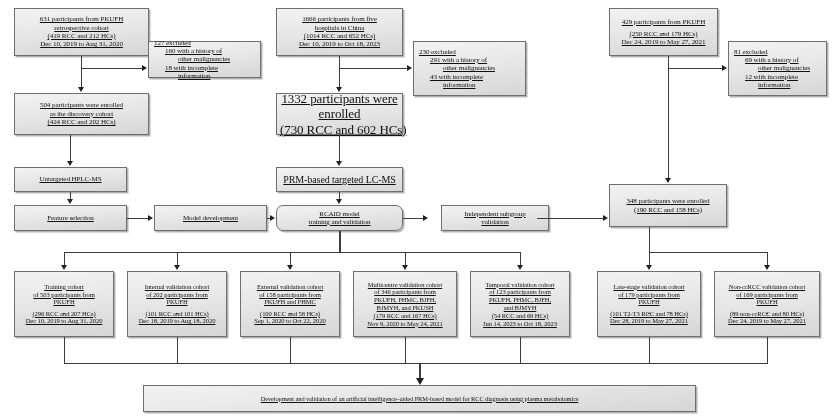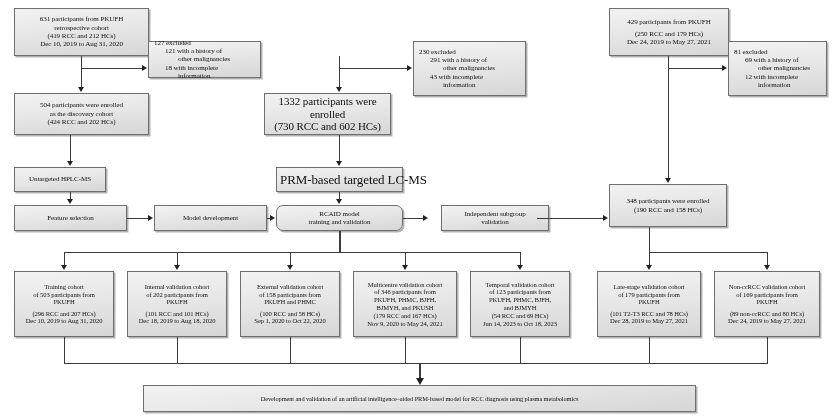--- a/index.html
+++ b/index.html
@@ -21,20 +21,21 @@
     border:1px solid #6f6f6f;
     background:linear-gradient(175deg,#f2f2f2 0%,#e7e7e7 45%,#d6d6d6 100%);
     box-shadow:1.5px 1.5px 0 rgba(0,0,0,0.30);
     display:flex;
     align-items:center;
     justify-content:center;
     text-align:center;
     line-height:1.18;
     letter-spacing:-0.1px;
     padding:2px 3px;
+    text-decoration:underline;
   }
   .box .txt{width:100%;}
   .box .ln{display:block;white-space:nowrap;}
   .box.excl{
     justify-content:flex-start;
     text-align:left;
     padding-left:5px;
   }
   .box.excl .txt{width:100%;}
   .box.excl .ln{white-space:nowrap;}
@@ -72,93 +73,101 @@
         <span class="ln">631 participants from PKUFH</span>
         <span class="ln">retrospective cohort</span>
         <span class="ln">(419 RCC and 212 HCs)</span>
         <span class="ln">Dec 10, 2019 to Aug 31, 2020</span>
       </span>
   </div>
 
   <div class="box excl" style="left:148px;top:41px;width:113px;height:37px;font-size:7.1px;">
     <span class="txt">
         <span class="ln">127 excluded</span>
-        <span class="ln ind1">121 with a history of</span>
+        <span class="ln ind1">160 with a history of</span>
         <span class="ln ind2">other malignancies</span>
         <span class="ln ind1">18 with incomplete</span>
         <span class="ln ind2">information</span>
       </span>
   </div>
 
   <div class="box" style="left:14px;top:93px;width:135px;height:42px;font-size:7.1px;">
     <span class="txt">
         <span class="ln">504 participants were enrolled</span>
         <span class="ln">as the discovery cohort</span>
         <span class="ln">(424 RCC and 202 HCs)</span>
       </span>
   </div>
 
-  <div class="box" style="left:14px;top:167px;width:92px;height:25px;font-size:7.1px;">
+  <div class="box" style="left:14px;top:167px;width:113px;height:25px;font-size:7.1px;">
     <span class="txt">
         <span class="ln">Untargeted HPLC-MS</span>
       </span>
   </div>
 
   <div class="box" style="left:14px;top:205px;width:113px;height:26px;font-size:7.1px;">
     <span class="txt">
         <span class="ln">Feature selection</span>
       </span>
   </div>
 
   <div class="box" style="left:154px;top:205px;width:113px;height:26px;font-size:7.1px;">
     <span class="txt">
         <span class="ln">Model development</span>
       </span>
   </div>
 
+  <div class="box" style="left:276px;top:8px;width:127px;height:48px;font-size:7.1px;">
+    <span class="txt">
+        <span class="ln">1666 participants from five</span>
+        <span class="ln">hospitals in China</span>
+        <span class="ln">(1014 RCC and 652 HCs)</span>
+        <span class="ln">Dec 10, 2019 to Oct 18, 2023</span>
+      </span>
+  </div>
 
   <div class="box excl" style="left:413px;top:41px;width:113px;height:55px;font-size:7.1px;">
     <span class="txt">
         <span class="ln">230 excluded</span>
         <span class="ln ind1">291 with a history of</span>
         <span class="ln ind2">other malignancies</span>
         <span class="ln ind1">43 with incomplete</span>
         <span class="ln ind2">information</span>
       </span>
   </div>
 
-  <div class="box" style="left:264px;top:93px;width:127px;height:42px;font-size:11px;">
+  <div class="box" style="left:276px;top:93px;width:127px;height:42px;font-size:13px;">
     <span class="txt">
         <span class="ln">1332 participants were</span>
         <span class="ln">enrolled</span>
         <span class="ln">(730 RCC and 602 HCs)</span>
       </span>
   </div>
 
-  <div class="box" style="left:276px;top:167px;width:127px;height:25px;font-size:13px;">
+  <div class="box" style="left:276px;top:167px;width:127px;height:25px;font-size:10px;">
     <span class="txt">
         <span class="ln">PRM-based targeted LC-MS</span>
       </span>
   </div>
 
   <div class="box" style="left:276px;top:205px;width:127px;height:26px;font-size:7.1px;border-radius:7px;">
     <span class="txt">
         <span class="ln">RCAID model</span>
         <span class="ln">training and validation</span>
       </span>
   </div>
 
   <div class="box" style="left:429px;top:205px;width:108px;height:26px;font-size:7.1px;margin-left:12px;">
     <span class="txt">
         <span class="ln">Independent subgroup</span>
         <span class="ln">validation</span>
       </span>
   </div>
 
-  <div class="box" style="left:609px;top:8px;width:120px;height:48px;font-size:7.1px;">
+  <div class="box" style="left:609px;top:8px;width:109px;height:48px;font-size:7.1px;">
     <span class="txt">
         <span class="ln">429 participants from PKUFH</span>
         <span class="ln blank">&nbsp;</span>
         <span class="ln">(250 RCC and 179 HCs)</span>
         <span class="ln">Dec 24, 2019 to May 27, 2021</span>
       </span>
   </div>
 
   <div class="box excl" style="left:728px;top:41px;width:99px;height:55px;font-size:7.1px;">
     <span class="txt">

